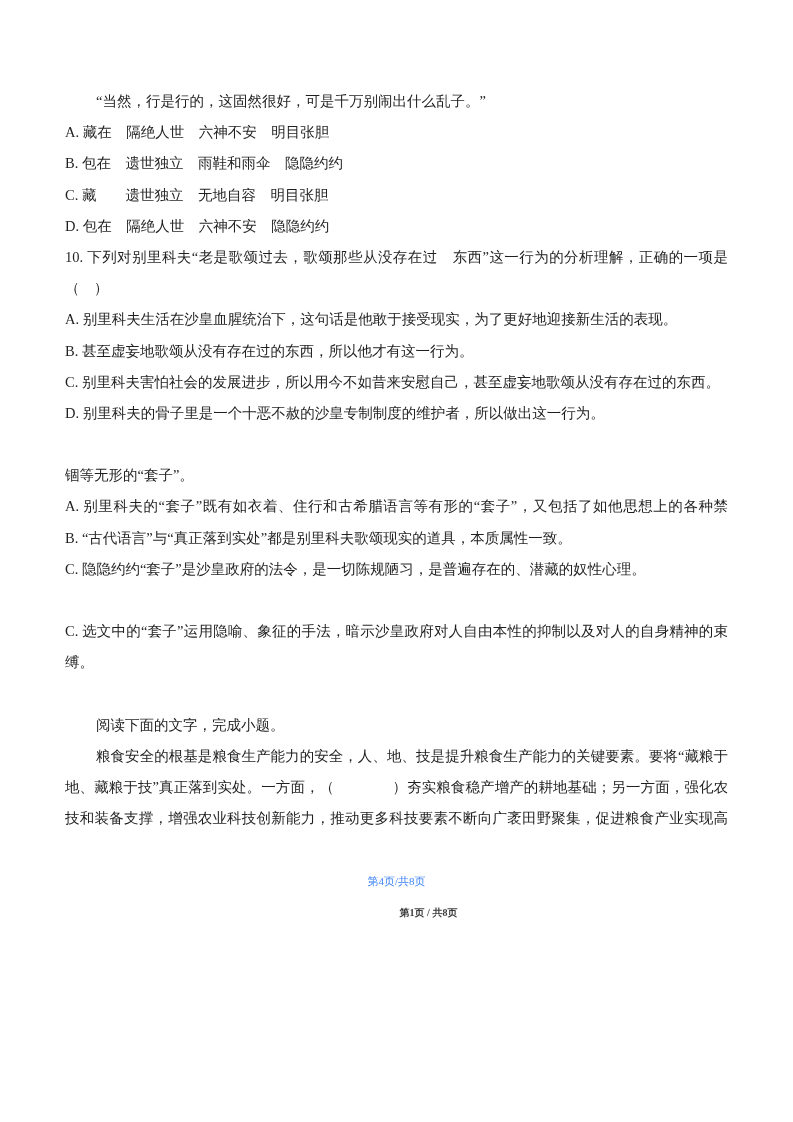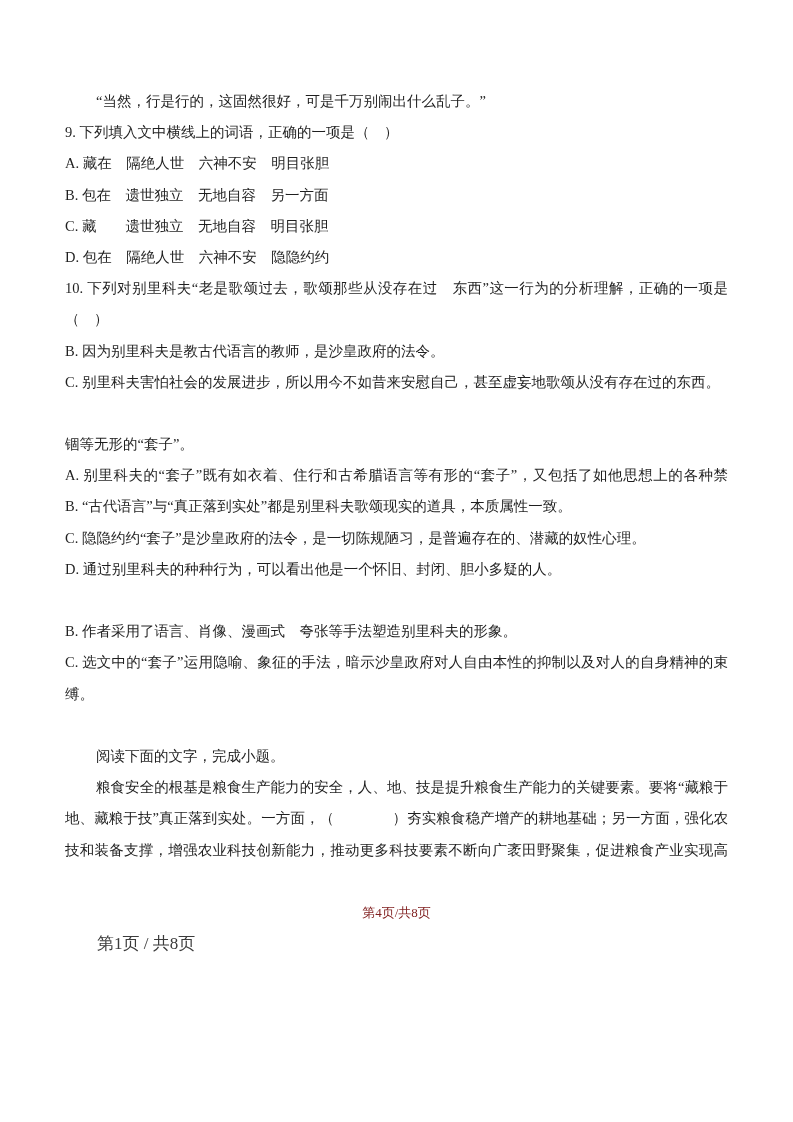--- a/index.html
+++ b/index.html
@@ -30,62 +30,63 @@
   }
   .indent { padding-left: 31px; }
   .fill {
     text-align: justify;
     text-align-last: justify;
   }
   .doc-footer {
     height: 31.2px;
     line-height: 31.2px;
     text-align: center;
-    font-size: 13px;
-    color: #7f1d1d;
+    font-size: 11px;
+    color: #3b82f6;
   }
   .viewer-footer {
     height: 31.2px;
     line-height: 31.2px;
-    font-size: 17px;
+    text-align: center;
+    font-size: 10px;
     color: #3b3b3b;
     transform: translateX(32px);
+    font-weight: bold;
   }
 </style>
 </head>
 <body>
 
 <div class="doc">
 
   <div class="line indent">“当然，行是行的，这固然很好，可是千万别闹出什么乱子。”</div>
 
-  <div class="line">9. 下列填入文中横线上的词语，正确的一项是（　）</div>
   <div class="line">A. 藏在　隔绝人世　六神不安　明目张胆</div>
-  <div class="line">B. 包在　遗世独立　无地自容　另一方面</div>
+  <div class="line">B. 包在　遗世独立　雨鞋和雨伞　隐隐约约</div>
   <div class="line">C. 藏　　遗世独立　无地自容　明目张胆</div>
   <div class="line">D. 包在　隔绝人世　六神不安　隐隐约约</div>
 
   <div class="line fill">10. 下列对别里科夫“老是歌颂过去，歌颂那些从没存在过　东西”这一行为的分析理解，正确的一项是</div>
   <div class="line">（　）</div>
-  <div class="line">B. 因为别里科夫是教古代语言的教师，是沙皇政府的法令。</div>
+  <div class="line">A. 别里科夫生活在沙皇血腥统治下，这句话是他敢于接受现实，为了更好地迎接新生活的表现。</div>
+  <div class="line">B. 甚至虚妄地歌颂从没有存在过的东西，所以他才有这一行为。</div>
   <div class="line">C. 别里科夫害怕社会的发展进步，所以用今不如昔来安慰自己，甚至虚妄地歌颂从没有存在过的东西。</div>
+  <div class="line">D. 别里科夫的骨子里是一个十恶不赦的沙皇专制制度的维护者，所以做出这一行为。</div>
 
   <div class="line">
     
   </div>
   <div class="line">锢等无形的“套子”。</div>
   <div class="line fill">A. 别里科夫的“套子”既有如衣着、住行和古希腊语言等有形的“套子”，又包括了如他思想上的各种禁</div>
   <div class="line">B. “古代语言”与“真正落到实处”都是别里科夫歌颂现实的道具，本质属性一致。</div>
   <div class="line">C. 隐隐约约“套子”是沙皇政府的法令，是一切陈规陋习，是普遍存在的、潜藏的奴性心理。</div>
-  <div class="line">D. 通过别里科夫的种种行为，可以看出他是一个怀旧、封闭、胆小多疑的人。</div>
 
   <div class="line">
     
   </div>
-  <div class="line">B. 作者采用了语言、肖像、漫画式　夸张等手法塑造别里科夫的形象。</div>
   <div class="line fill">C. 选文中的“套子”运用隐喻、象征的手法，暗示沙皇政府对人自由本性的抑制以及对人的自身精神的束</div>
   <div class="line">缚。</div>
 
   <div class="line">
     
   </div>
   <div class="line indent">阅读下面的文字，完成小题。</div>
 
   <div class="line indent fill">粮食安全的根基是粮食生产能力的安全，人、地、技是提升粮食生产能力的关键要素。要将“藏粮于</div>
   <div class="line fill">地、藏粮于技”真正落到实处。一方面，（　　　　）夯实粮食稳产增产的耕地基础；另一方面，强化农业科</div>

